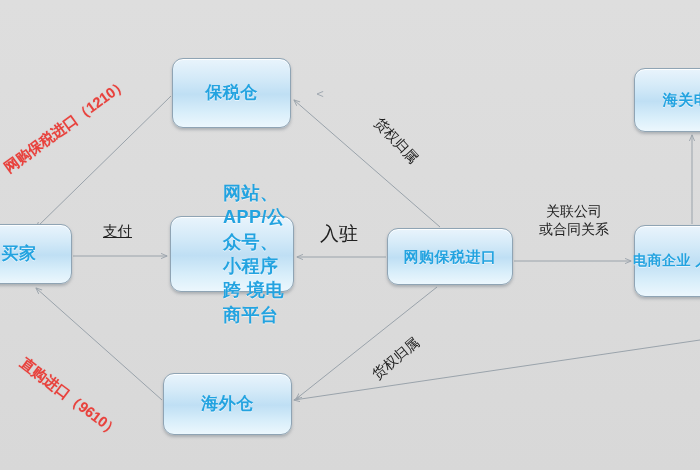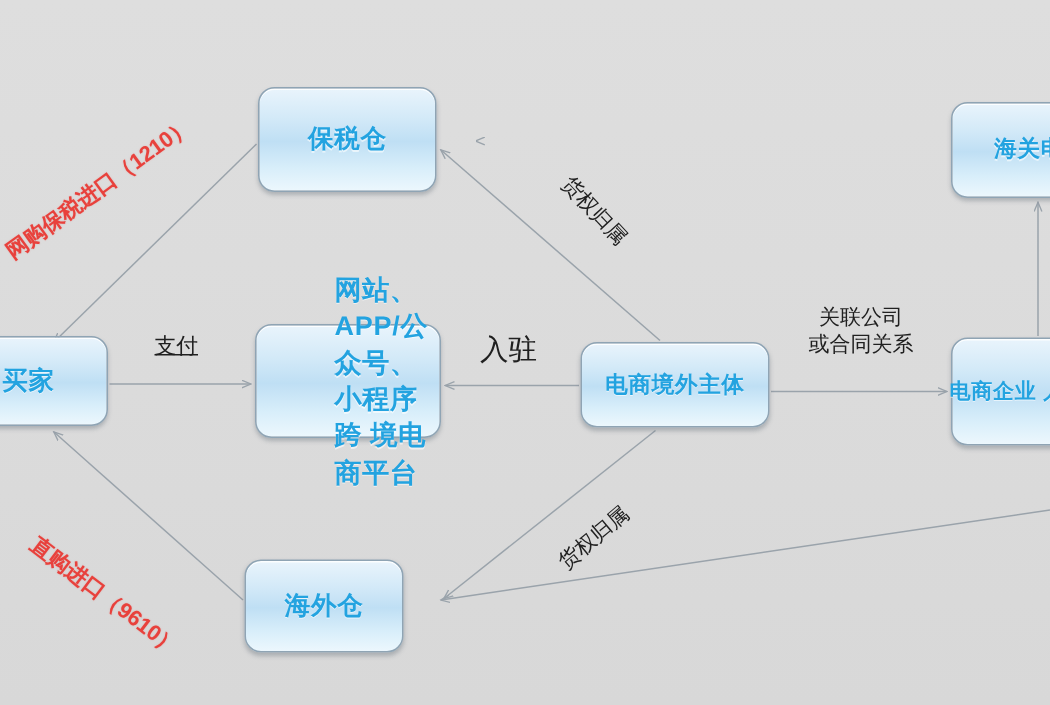--- a/index.html
+++ b/index.html
@@ -65,21 +65,21 @@
 
   #node-bonded        { left: 172px; top: 58px;  width: 119px; height: 70px; }
   #node-bonded .label { font-size: 17px; }
 
   #node-platform        { left: 170px; top: 216px; width: 124px; height: 76px; }
   #node-platform .label { font-size: 18px; line-height: 1.35; margin-left: 48px; }
 
   #node-overseas-entity        { left: 387px; top: 228px; width: 126px; height: 57px; }
   #node-overseas-entity .label { font-size: 15px; }
 
-  #node-overseas-warehouse        { left: 163px; top: 373px; width: 106px; height: 62px; }
+  #node-overseas-warehouse        { left: 163px; top: 373px; width: 129px; height: 62px; }
   #node-overseas-warehouse .label { font-size: 17px; }
 
   #node-customs        { left: 634px; top: 68px;  width: 104px; height: 64px; }
   #node-customs .label { font-size: 15px; white-space: nowrap; }
 
   #node-ecom-enterprise        { left: 634px; top: 225px; width: 104px; height: 72px; }
   #node-ecom-enterprise .label { font-size: 14px; line-height: 1.4; white-space: nowrap; }
 
   
   .edge-label {
@@ -162,21 +162,21 @@
     <span class="label">保税仓</span>
   </div>
 
   <div class="node" id="node-platform">
     <span class="label">网站、APP/公
 众号、小程序跨
 境电商平台</span>
   </div>
 
   <div class="node" id="node-overseas-entity">
-    <span class="label">电商境外主体</span>
+    <span class="label">网购保税进口</span>
   </div>
 
   <div class="node" id="node-overseas-warehouse">
     <span class="label">海外仓</span>
   </div>
 
   <div class="node" id="node-customs">
     <span class="label">海关电</span>
   </div>
 

